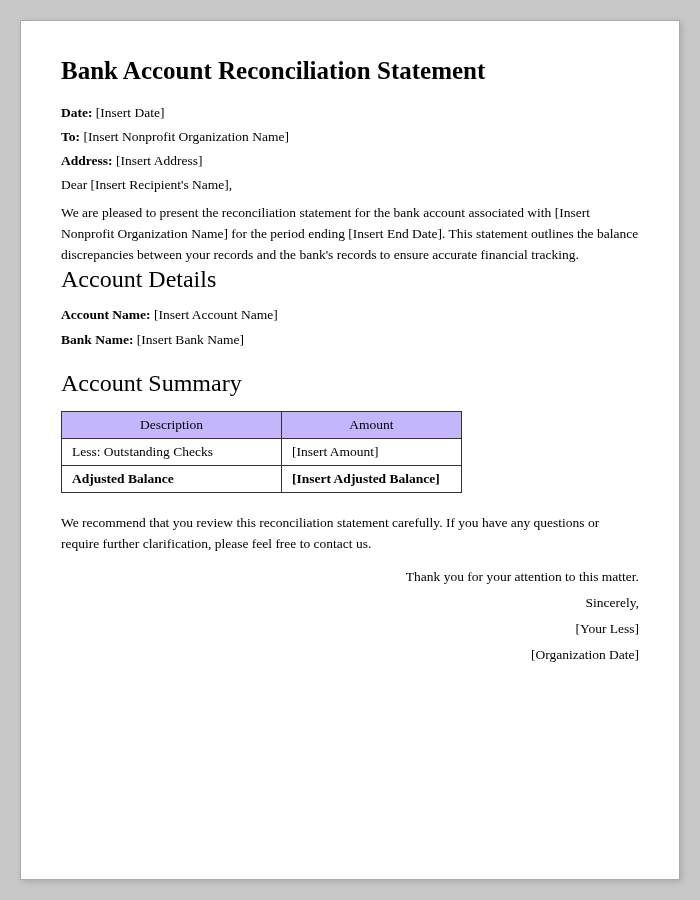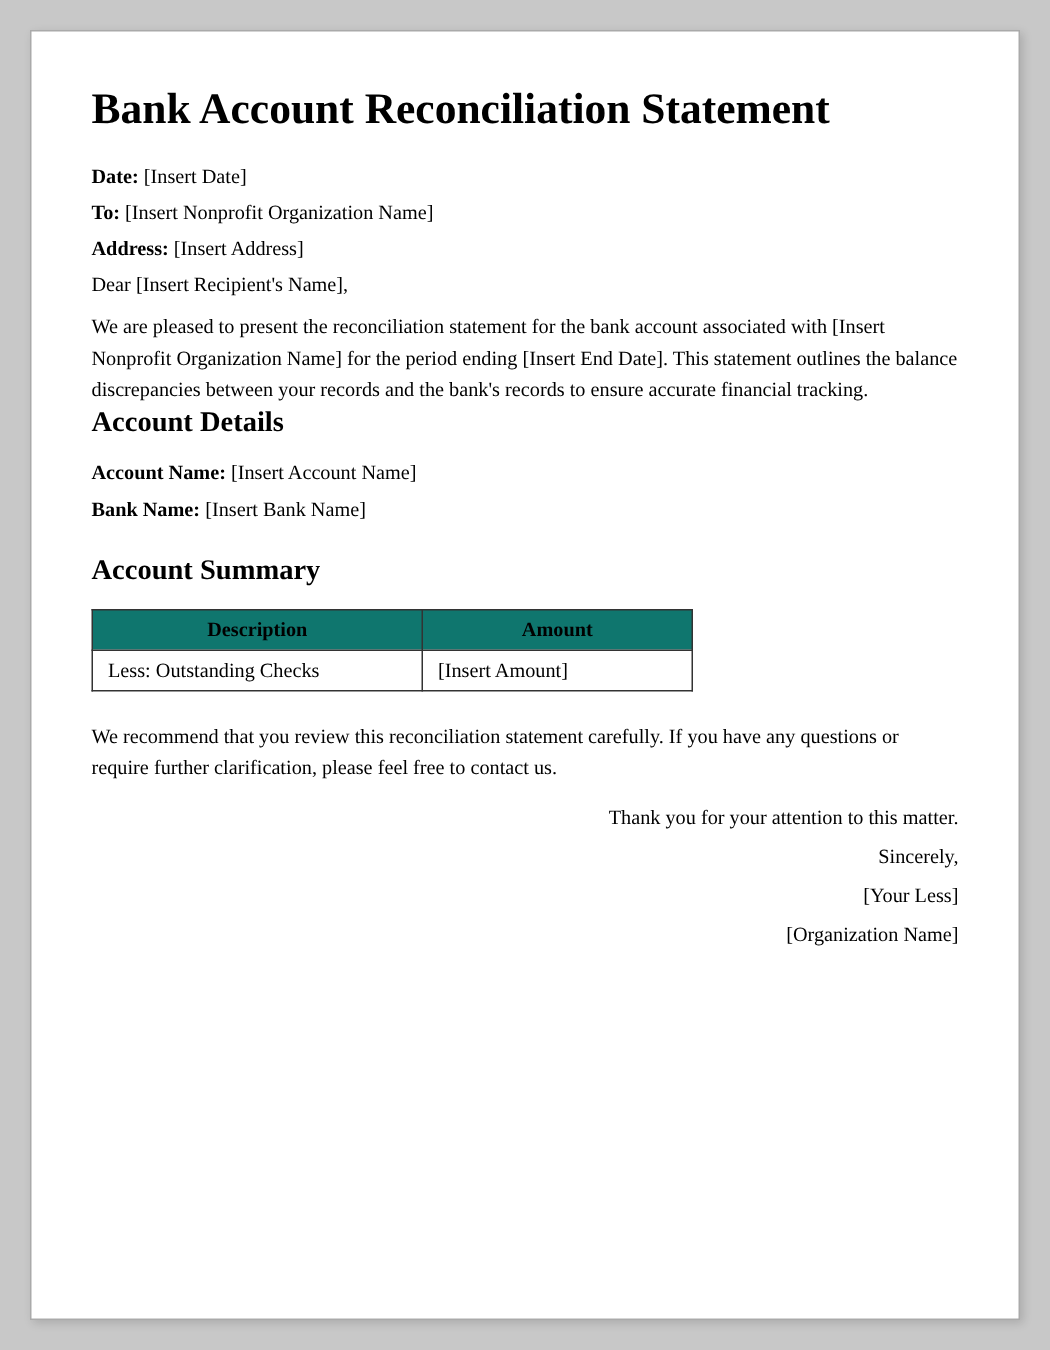--- a/index.html
+++ b/index.html
@@ -21,21 +21,21 @@
     .page-container {
       background: #ffffff;
       width: 660px;
       min-height: 860px;
       padding: 36px 40px 40px 40px;
       border: 1px solid #aaa;
       box-shadow: 2px 2px 6px rgba(0,0,0,0.15);
     }
 
     .doc-title {
-      font-size: 29px;
+      font-size: 25px;
       font-weight: bold;
       margin-bottom: 20px;
       font-family: Georgia, serif;
     }
 
     .meta-line {
       font-size: 13.5px;
       margin-bottom: 8px;
       font-family: Georgia, serif;
     }
@@ -50,22 +50,22 @@
       font-family: Georgia, serif;
     }
 
     .intro-paragraph {
       font-size: 13.5px;
       line-height: 1.55;
       font-family: Georgia, serif;
     }
 
     .section-heading {
-      font-size: 19px;
-      font-weight: bold;
+      font-size: 24px;
+      font-weight: normal;
       margin-bottom: 14px;
       font-family: Georgia, serif;
     }
 
     .detail-line {
       font-size: 13.5px;
       margin-bottom: 9px;
       font-family: Georgia, serif;
     }
 
@@ -89,23 +89,23 @@
     }
 
     .summary-table th,
     .summary-table td {
       border: 1px solid #333;
       padding: 5px 10px;
       text-align: left;
     }
 
     .summary-table th {
-      font-weight: bold;
+      font-weight: normal;
       text-align: center;
-      background: #0f766e;
+      background: #c4b5fd;
     }
 
     .summary-table td.amount-col {
       min-width: 180px;
     }
 
     .summary-table td.desc-col {
       min-width: 220px;
     }
 
@@ -176,28 +176,32 @@
         <tr>
           <th>Description</th>
           <th>Amount</th>
         </tr>
       </thead>
       <tbody id="summary-table-body">
           <tr>
             <td class="desc-col">Less: Outstanding Checks</td>
             <td class="amount-col">[Insert Amount]</td>
           </tr>
+          <tr class="bold-row">
+            <td class="desc-col">Adjusted Balance</td>
+            <td class="amount-col">[Insert Adjusted Balance]</td>
+          </tr>
         </tbody>
     </table>
   </div>
 
   <div class="footer-paragraph">We recommend that you review this reconciliation statement carefully. If you have any questions or require further clarification, please feel free to contact us.</div>
 
   <div class="footer-line">Thank you for your attention to this matter.</div>
 
   <div class="footer-line">Sincerely,</div>
 
   <div class="footer-line">[Your Less]</div>
 
 
-  <div class="footer-line">[Organization Name]</div>
+  <div class="footer-line">[Organization Date]</div>
 
 </div>
 
 </body></html>

